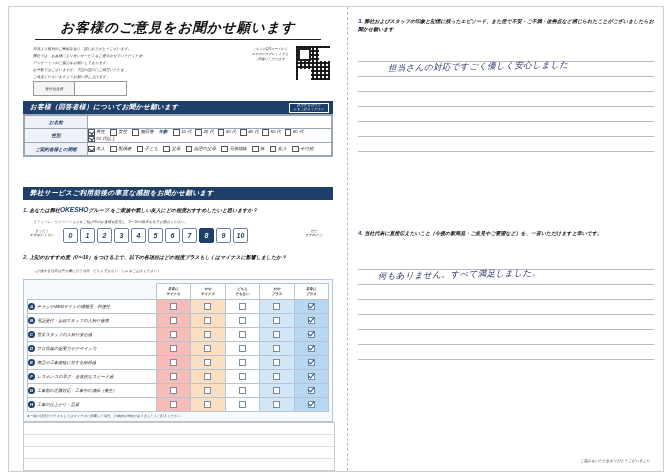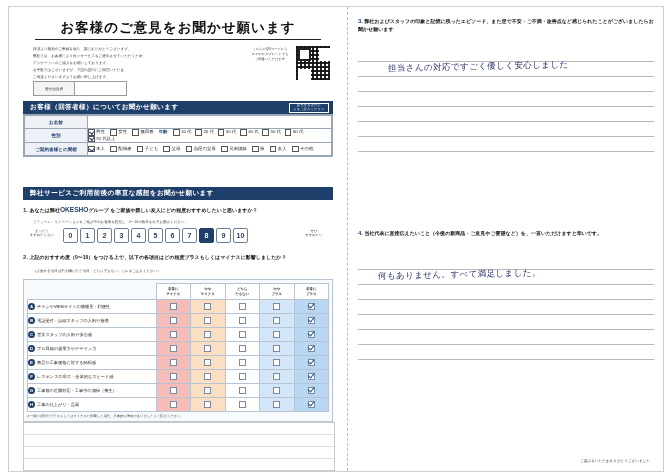--- a/index.html
+++ b/index.html
@@ -12,21 +12,21 @@
   }
   .sheet{
     position:absolute;left:0;top:0;width:670px;height:476px;
     background:#ffffff;
   }
   .page{
     position:absolute;left:8px;top:6px;width:654px;height:464px;
     border:1px solid #cfcfcf;background:#fff;
     display:flex;
   }
-  .col{position:relative;height:100%;}
+  .col{position:relative;height:100%;font-style:italic;}
   .col-left{width:338px;border-right:1px dashed #bbb;}
   .col-right{width:314px;}
 
   
   .title{
     position:absolute;left:14px;top:12px;width:310px;
     text-align:center;font-size:13.5px;font-weight:bold;letter-spacing:1px;
     color:#111;
   }
   .title-underline{

